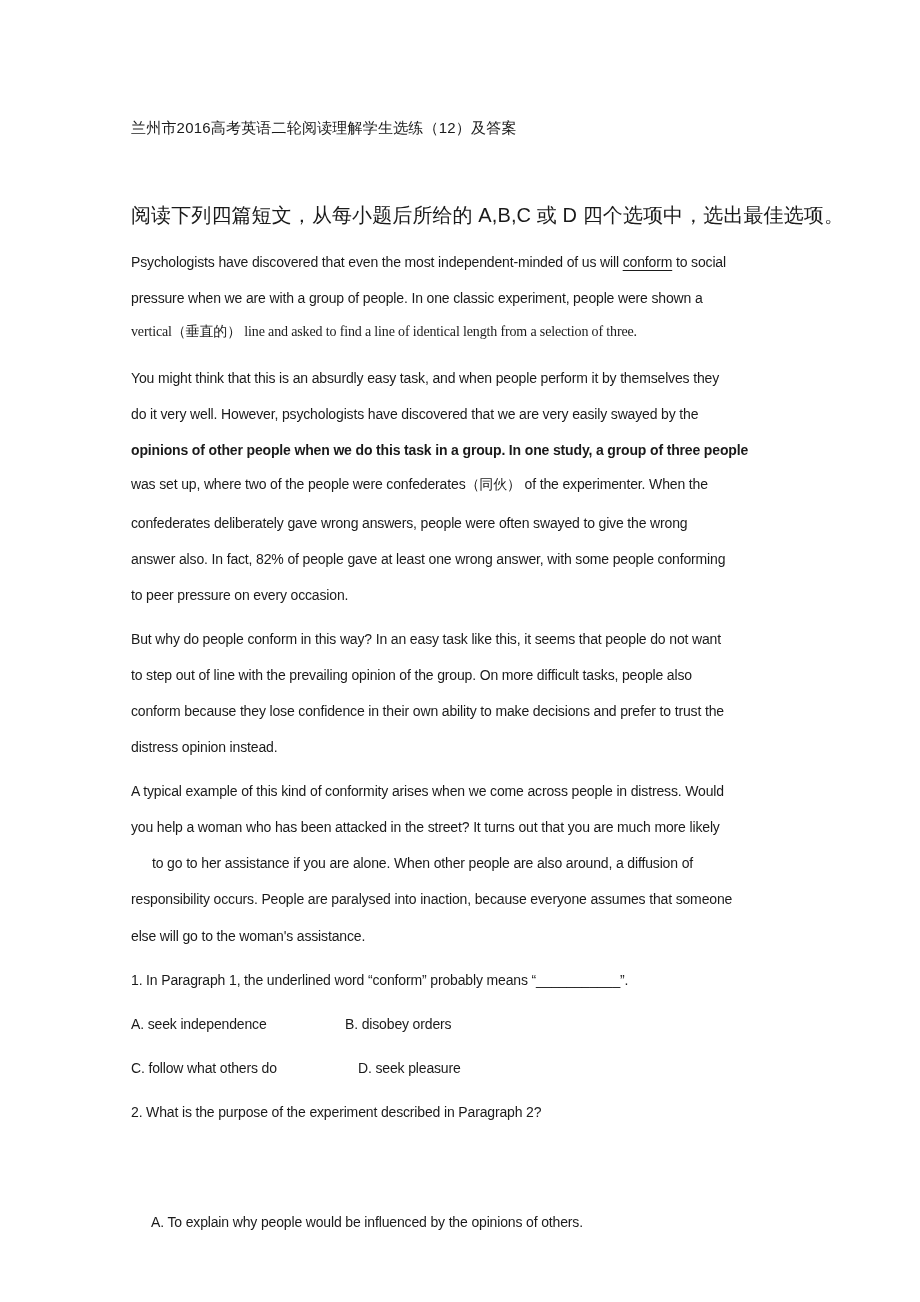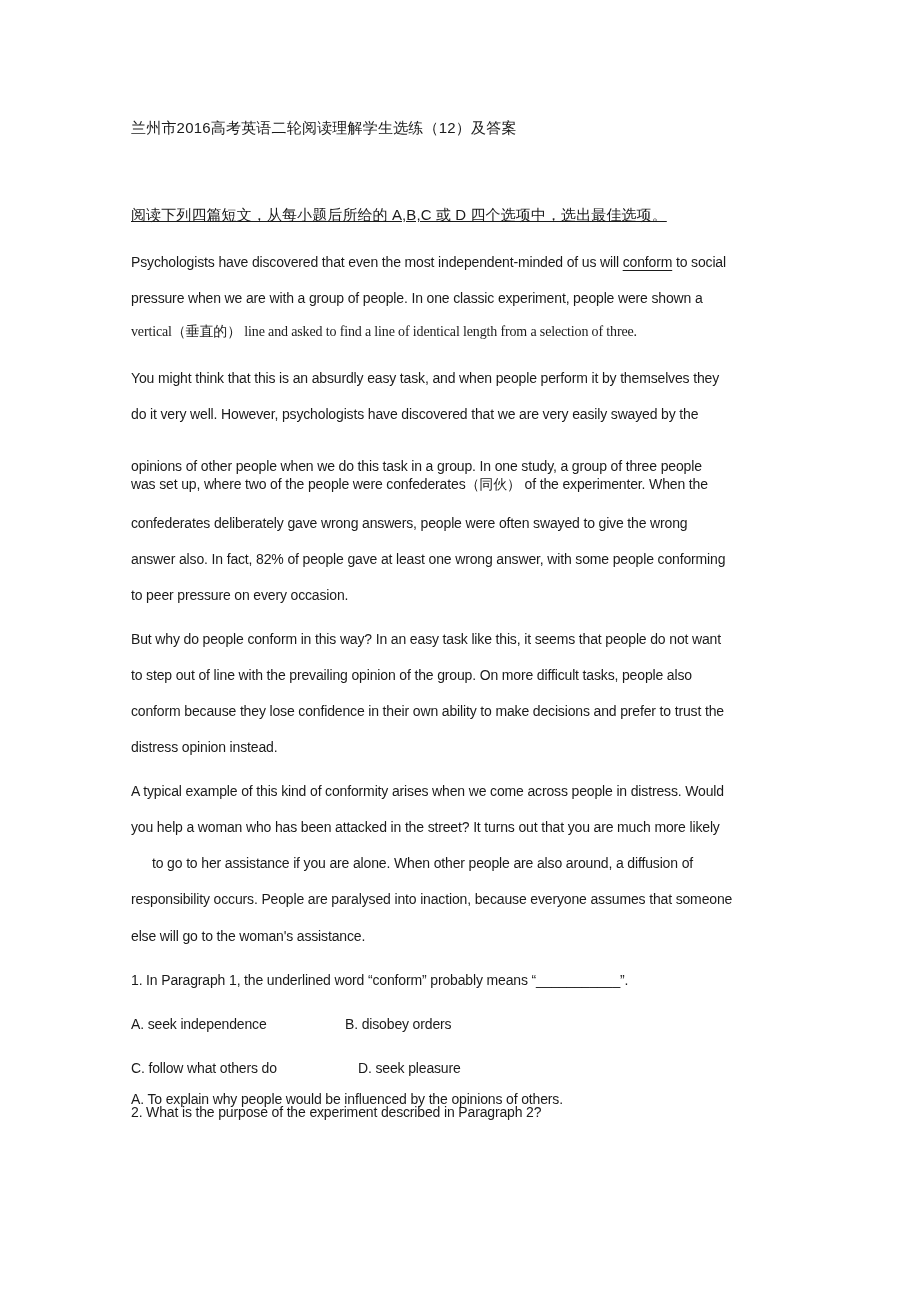--- a/index.html
+++ b/index.html
@@ -27,23 +27,22 @@
       white-space: nowrap;
       font-size: 14px;
       line-height: 20px;
       letter-spacing: -0.15px;
     }
     .title {
       font-size: 15px;
       letter-spacing: 0.2px;
     }
     .instr {
-      font-size: 15px;
+      font-size: 20px;
       letter-spacing: 0.1px;
-      text-decoration: underline;
     }
     .u {
       text-decoration: underline;
       text-underline-offset: 3px;
     }
   </style>
 </head>
 <body>
 
 <div class="page">
@@ -56,21 +55,21 @@
     <div class="line" style="top:252px;">
       <span>Psychologists have discovered that even the most independent-minded of us will </span><span class="u">conform</span><span> to social</span>
     </div>
     <div class="line" style="top:288px;">pressure when we are with a group of people. In one classic experiment, people were shown a</div>
     <div class="line" style="top:322px;font-family:Liberation Serif, serif;">vertical（垂直的）   line and asked to find a line of identical length from a selection of three.</div>
   </div>
 
   <div>
     <div class="line" style="top:368px;">You might think that this is an absurdly easy task, and when people perform it by themselves they</div>
     <div class="line" style="top:404px;">do it very well. However, psychologists have discovered that we are very easily swayed by the</div>
-    <div class="line" style="top:456px;">opinions of other people when we do this task in a group. In one study, a group of three people</div>
+    <div class="line" style="top:440px;font-weight:bold;">opinions of other people when we do this task in a group. In one study, a group of three people</div>
     <div class="line" style="top:474px;">was set up, where two of the people were confederates（同伙）   of the experimenter. When the</div>
     <div class="line" style="top:513px;">confederates deliberately gave wrong answers, people were often swayed to give the wrong</div>
     <div class="line" style="top:549px;">answer also. In fact, 82% of people gave at least one wrong answer, with some people conforming</div>
     <div class="line" style="top:585px;">to peer pressure on every occasion.</div>
   </div>
 
   <div>
     <div class="line" style="top:629px;">But why do people conform in this way? In an easy task like this, it seems that people do not want</div>
     <div class="line" style="top:665px;">to step out of line with the prevailing opinion of the group. On more difficult tasks, people also</div>
     <div class="line" style="top:701px;">conform because they lose confidence in their own ability to make decisions and prefer to trust the</div>
@@ -88,16 +87,16 @@
   <div>
     <div class="line" style="top:970px;">1. In Paragraph 1, the underlined word “conform” probably means “___________”.</div>
     <div class="line" style="top:1014px;">A. seek independence</div>
     <div class="line" style="top:1014px; left:345px;">B. disobey orders</div>
     <div class="line" style="top:1058px;">C. follow what others do</div>
     <div class="line" style="top:1058px; left:358px;">D. seek pleasure</div>
   </div>
 
   <div>
     <div class="line" style="top:1102px;">2. What is the purpose of the experiment described in Paragraph 2?</div>
-    <div class="line" style="top:1089px;">A. To explain why people would be influenced by the opinions of others.</div>
+    <div class="line" style="top:1212px;margin-left:20px;">A. To explain why people would be influenced by the opinions of others.</div>
   </div>
 
 </div>
 
 </body></html>

